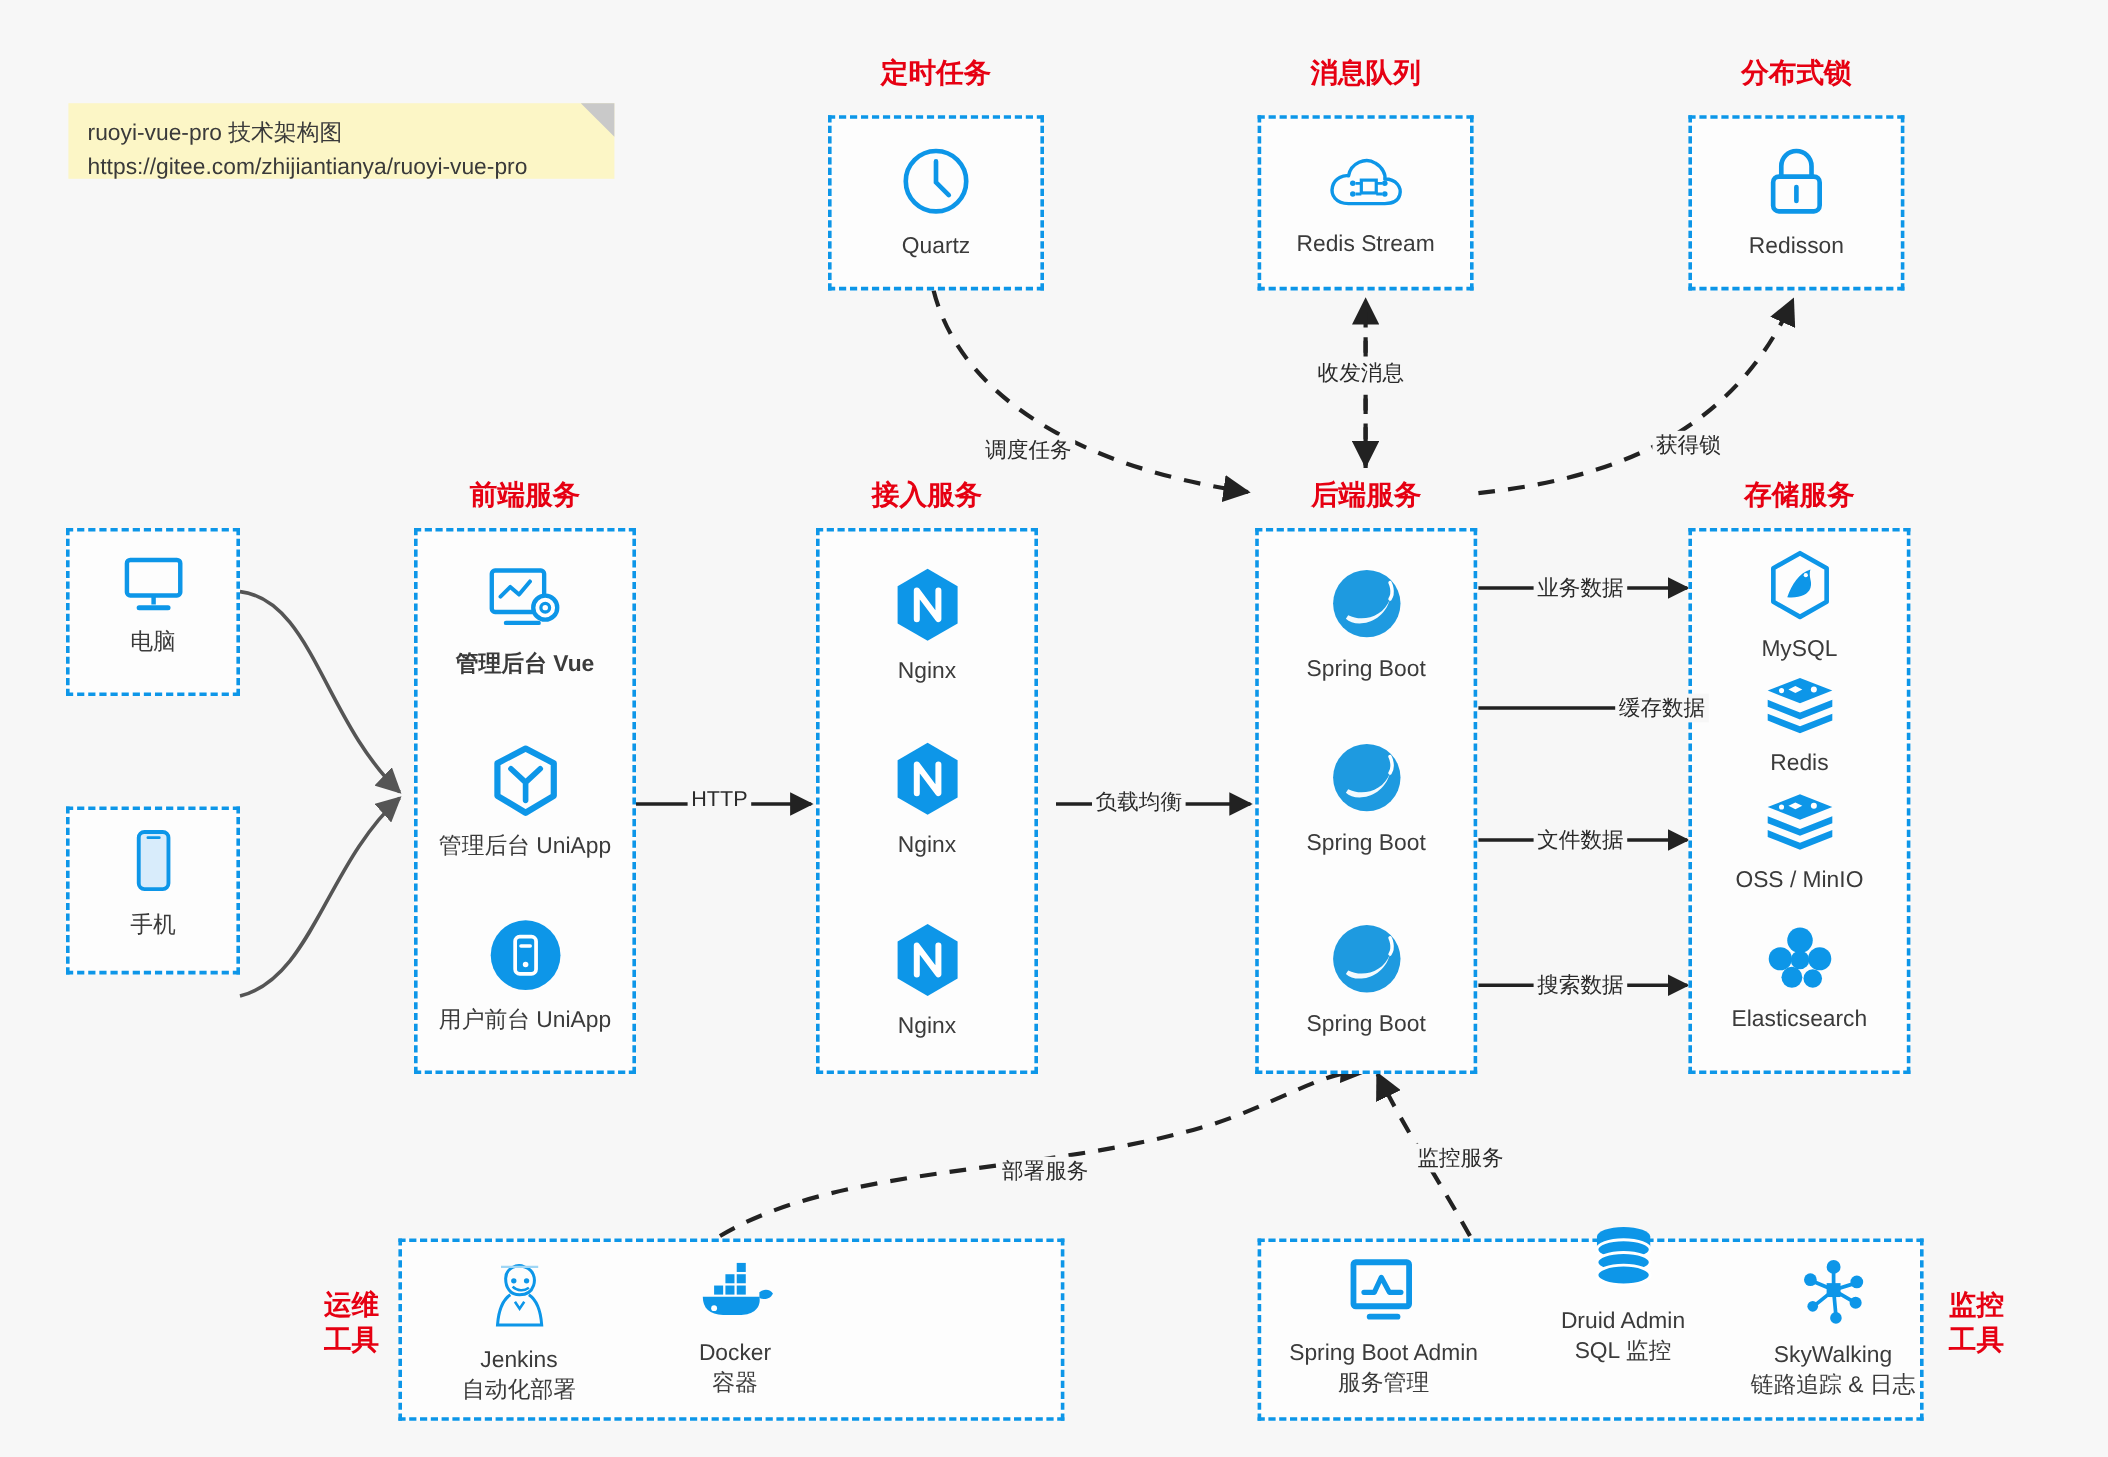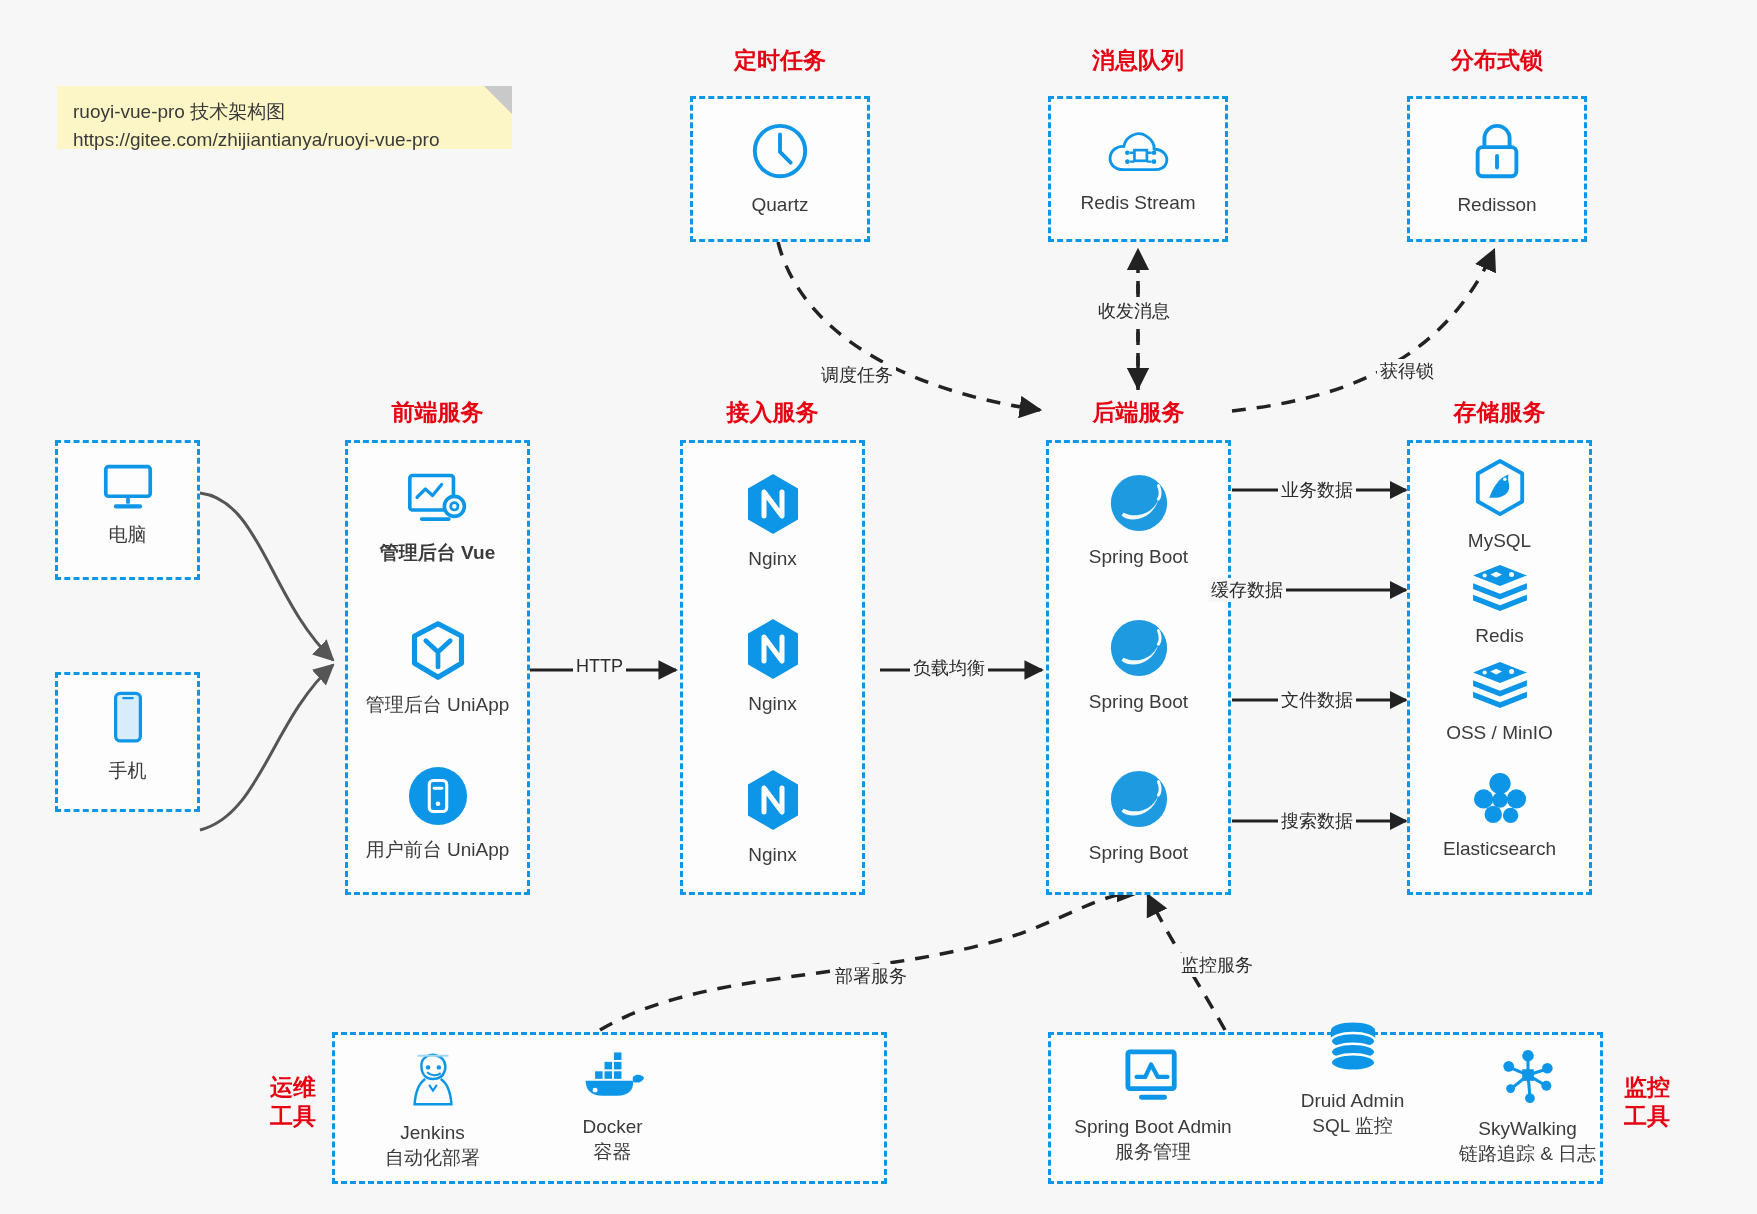--- a/index.html
+++ b/index.html
@@ -424,19 +424,19 @@
     <span class="cap">SkyWalking</span>
     <span class="cap2">链路追踪 &amp; 日志</span>
   </div>
 
   <div class="elabel" style="left:573px;top:656px;">HTTP</div>
   <div class="elabel" style="left:910px;top:656px;">负载均衡</div>
   <div class="elabel" style="left:818px;top:363px;">调度任务</div>
   <div class="elabel" style="left:1095px;top:299px;">收发消息</div>
   <div class="elabel" style="left:1377px;top:359px;">获得锁</div>
   <div class="elabel" style="left:1278px;top:478px;">业务数据</div>
-  <div class="elabel" style="left:1208px;top:578px;">缓存数据</div>
+  <div class="elabel" style="left:1346px;top:578px;">缓存数据</div>
   <div class="elabel" style="left:1278px;top:688px;">文件数据</div>
   <div class="elabel" style="left:1278px;top:809px;">搜索数据</div>
   <div class="elabel" style="left:832px;top:964px;">部署服务</div>
   <div class="elabel" style="left:1178px;top:953px;">监控服务</div>
 
 </div>
 
 </body></html>

